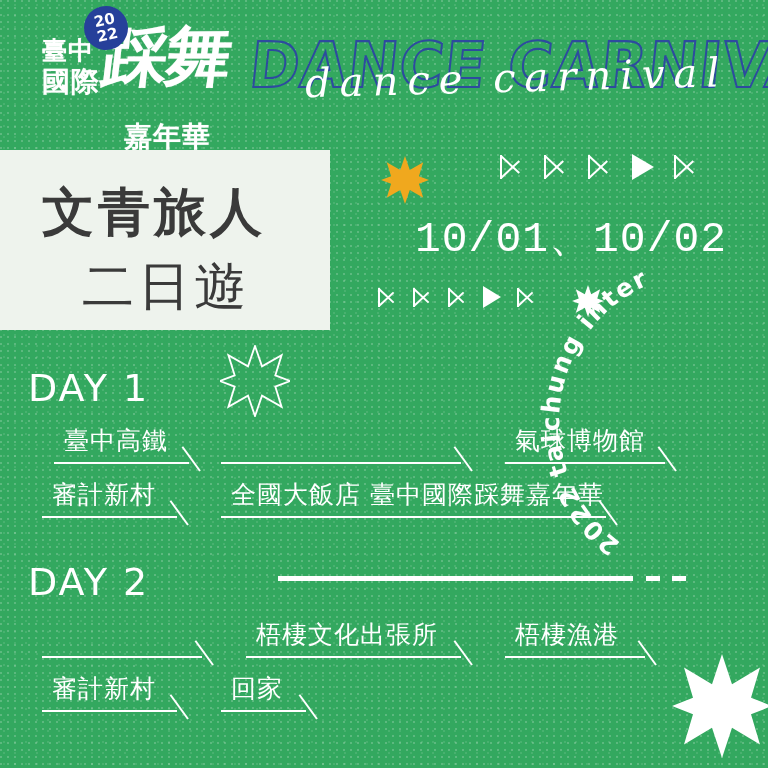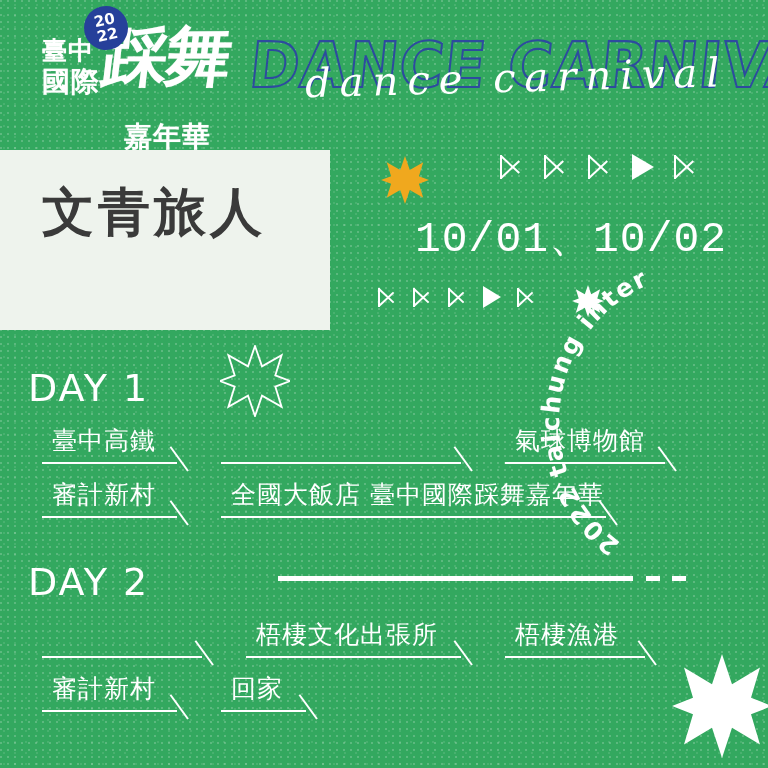--- a/index.html
+++ b/index.html
@@ -181,20 +181,21 @@
     </div>
   </div>
 
   <div id="dance-carnival">
     <div id="dc-outline">DANCE CARNIVAL</div>
     <div id="dc-script">dance carnival</div>
   </div>
 
   <div id="title-card">
     <div class="title-line" id="title-line-1">文青旅人</div>
+    <div class="title-line" id="title-line-2">二日遊</div>
   </div>
 
   <div id="dates-block">
     <div class="tri-row" id="tri-row-top">
         <div class="tri tri-outline"></div>
         <div class="tri tri-outline"></div>
         <div class="tri tri-outline"></div>
         <div class="tri tri-filled"></div>
         <div class="tri tri-outline"></div>
       </div>
@@ -229,21 +230,21 @@
         <path id="arcpath" d="M 20,280 A 150,150 0 0 1 150,12" fill="none"></path>
       </defs>
       <text>
         <textPath href="#arcpath" startOffset="2%" id="arc-textpath">2022 taichung inter</textPath>
       </text>
     </svg>
   </div>
 
   <div class="day-label" id="day1-label">DAY 1</div>
   <div class="itin-row" id="d1r1">
-      <div class="itin-item" style="left: 0px; width: 135px;">
+      <div class="itin-item" style="left: 12px; width: 135px;">
         <div class="txt">臺中高鐵</div>
         <div class="rule" style="width: 135px;"></div>
         <div class="tick" style="left: 145px;"></div>
       </div>
       <div class="itin-item" style="left: 179px; width: 240px;">
         <div class="rule" style="width: 240px;"></div>
         <div class="tick" style="left: 250px;"></div>
       </div>
       <div class="itin-item" style="left: 463px; width: 160px;">
         <div class="txt">氣球博物館</div>

